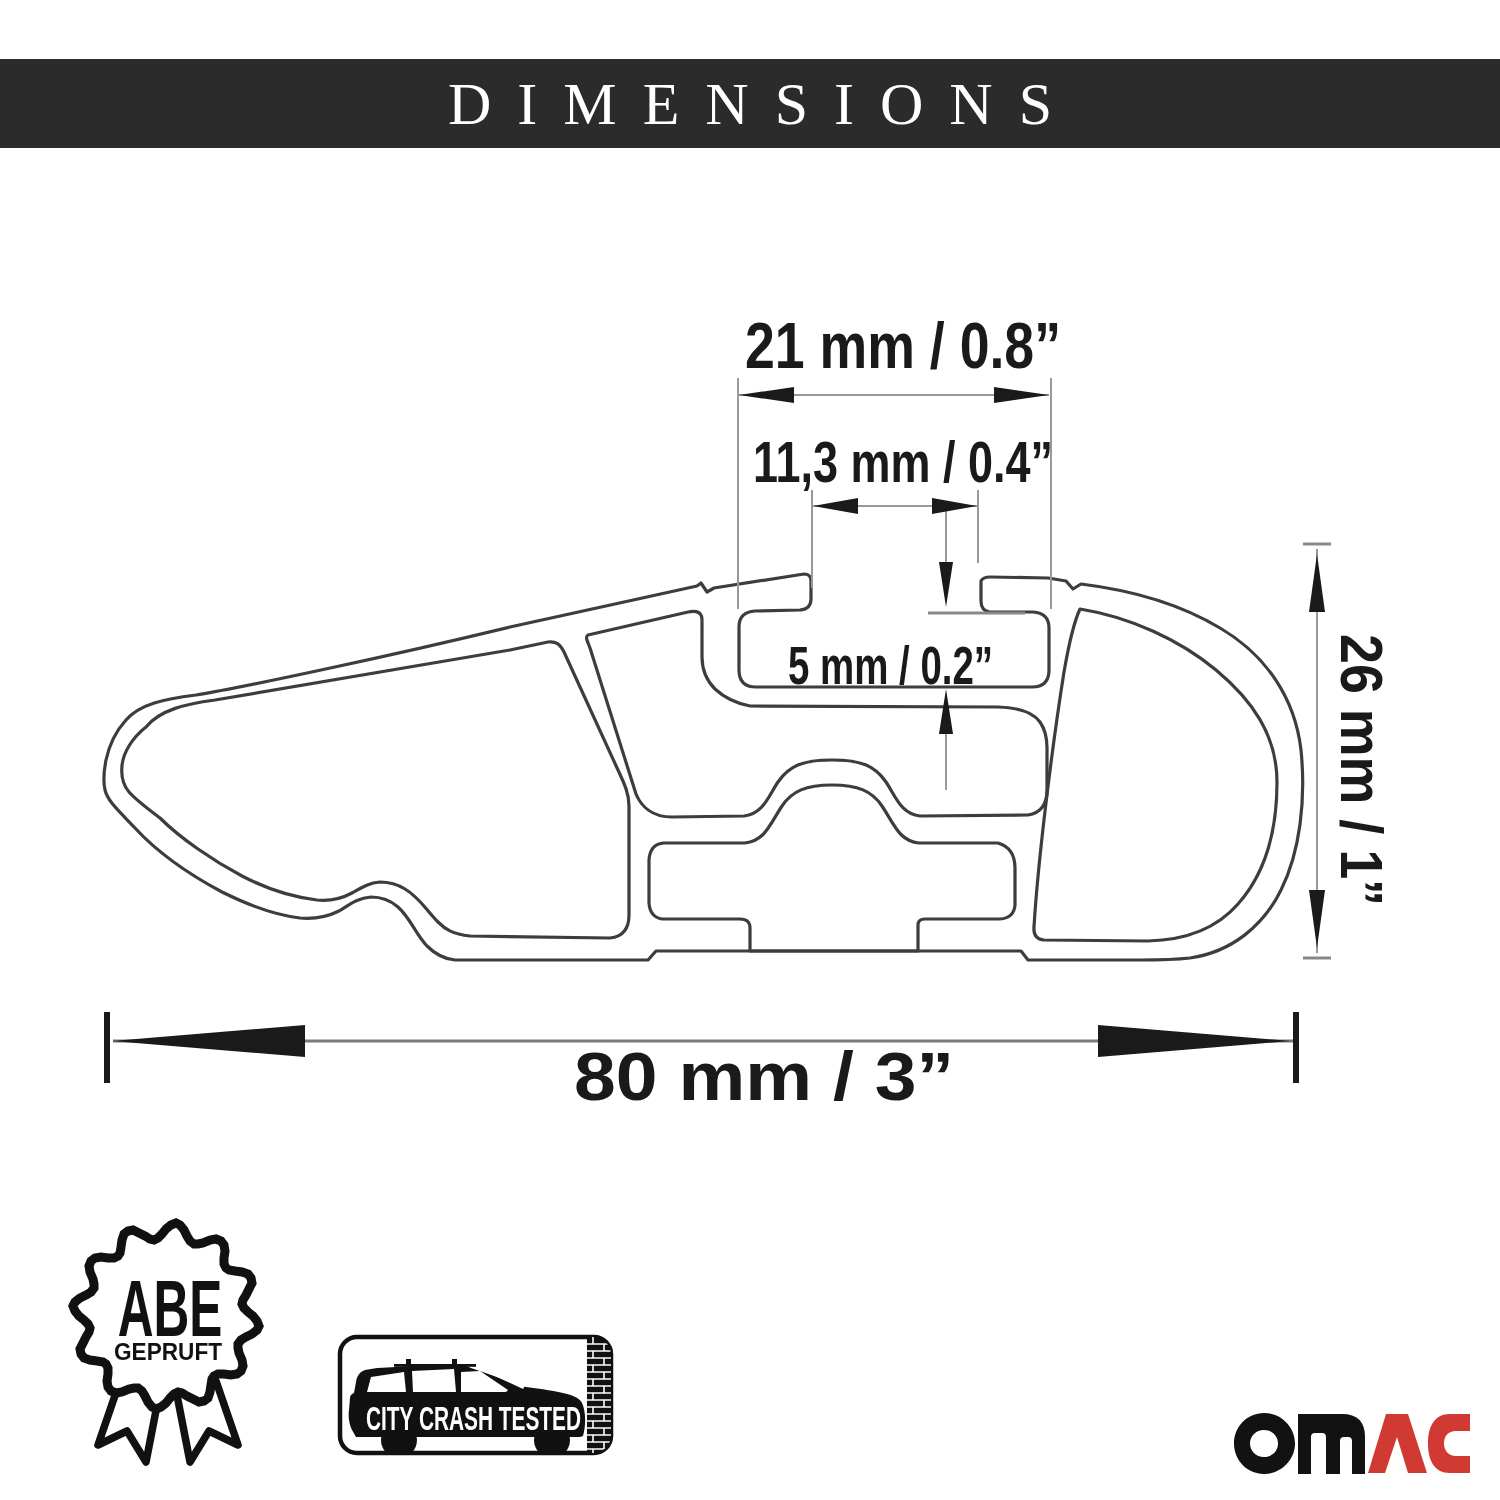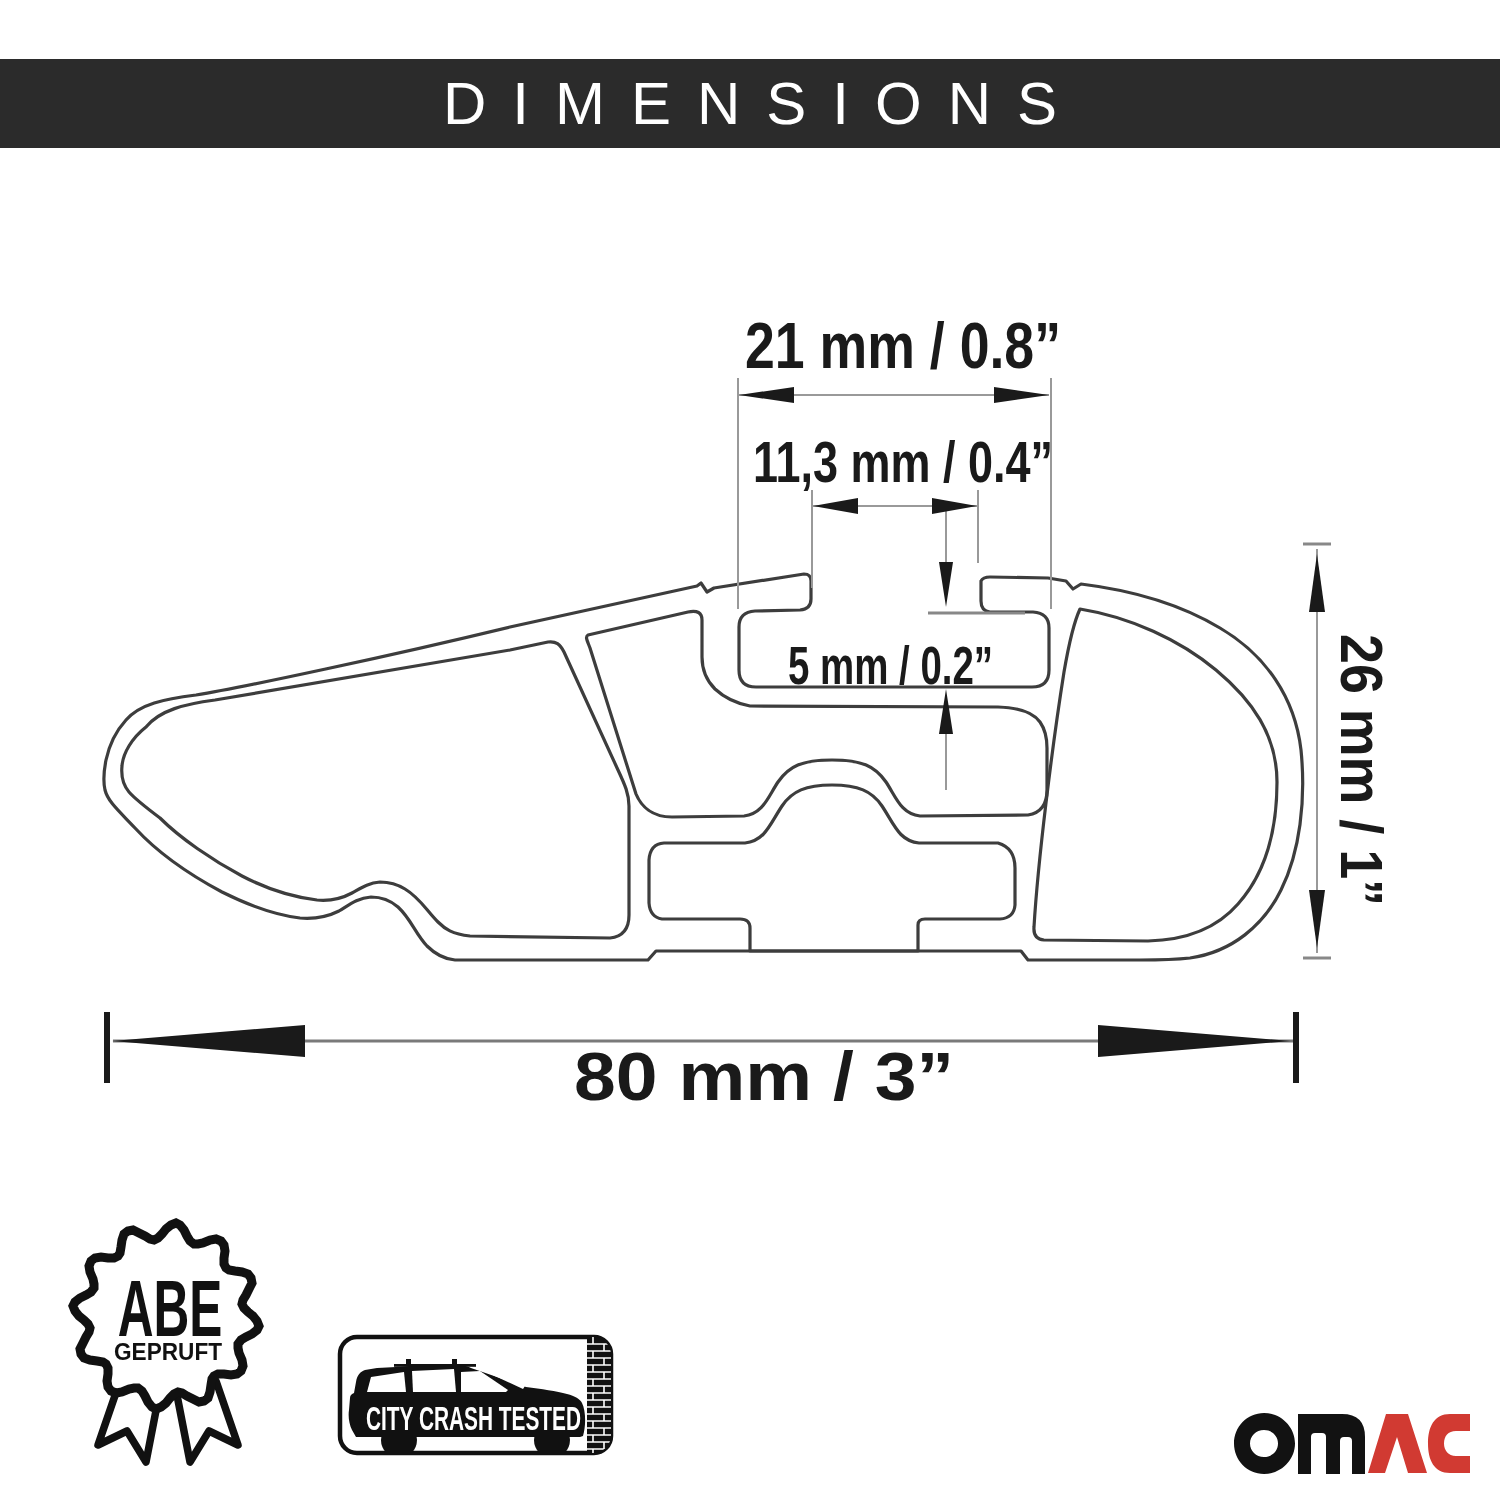--- a/index.html
+++ b/index.html
@@ -1,18 +1,18 @@
 <!DOCTYPE html>
 <html><head>
 <meta charset="utf-8">
 <style>
 html,body{margin:0;padding:0;width:1500px;height:1500px;background:#ffffff;overflow:hidden;}
 *{font-family:"Liberation Sans",sans-serif;}
 #bar{position:absolute;left:0;top:59px;width:1500px;height:89px;background:#2b2b2b;}
-#bar div{color:#fff;font-size:60px;font-weight:400;letter-spacing:26px;text-align:center;line-height:90px;padding-left:26px;}
+#bar div{color:#fff;font-size:60px;font-weight:400;letter-spacing:26px;text-align:center;line-height:90px;padding-left:26px;font-family:Liberation Serif, serif;}
 svg{position:absolute;left:0;top:0;transform:translateZ(0);}
 </style>
 </head>
 <body>
 <div id="bar">
     <div>DIMENSIONS</div>
   </div>
 <svg width="1500" height="1500" viewBox="0 0 1500 1500">
 
 <g fill="none" stroke="#3d3d3d" stroke-width="3.2" stroke-linejoin="round" stroke-linecap="round">

